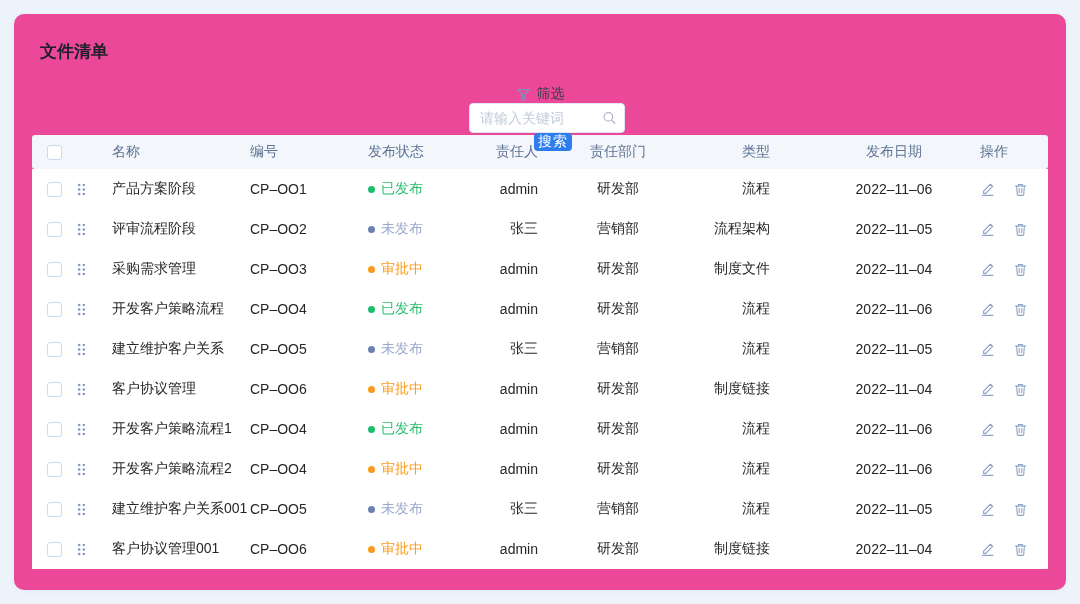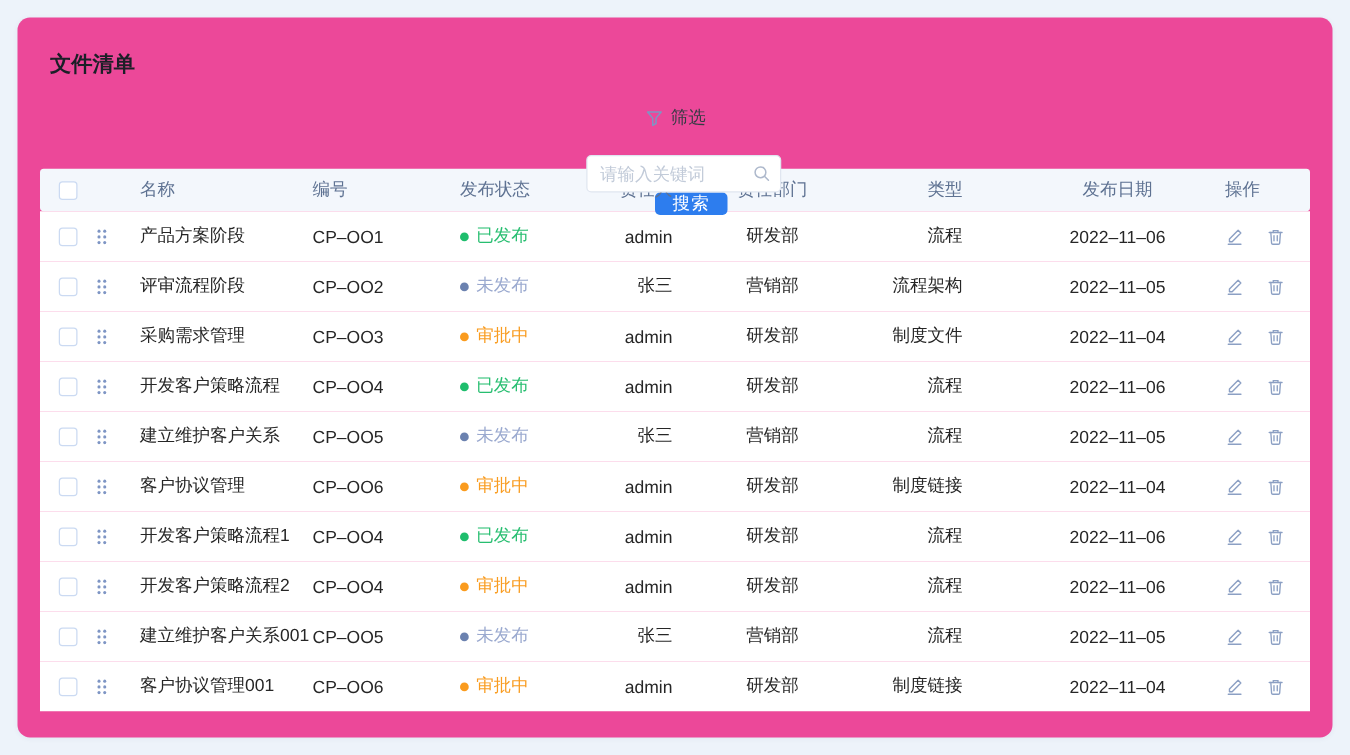--- a/index.html
+++ b/index.html
@@ -38,40 +38,39 @@
     margin-right: 26px;
     cursor: pointer;
   }
   .filter span {
     font-size: 14px;
     color: #363B44;
   }
   .search-box {
     position: relative;
     margin-right: 12px;
-    margin-top: 21px;
   }
   .search-box input {
     width: 156px; height: 30px;
     border: 1px solid #E0E6F0;
     border-radius: 4px;
     padding: 0 30px 0 10px;
     font-size: 14px;
     color: #333;
     outline: none;
     font-family: inherit;
   }
   .search-box input::placeholder { color: #C2CBD9; }
   .search-box .mag {
     position: absolute;
     right: 8px; top: 50%;
     transform: translateY(-50%);
   }
   .search-btn {
-    width: 58px; height: 30px;
+    width: 38px; height: 30px;
     border: none;
     border-radius: 4px;
     background: #2D7DEE;
     color: #FFFFFF;
     font-size: 14px;
     letter-spacing: 1px;
     cursor: pointer;
     font-family: inherit;
   }
   .table { margin: 20px 18px 0 18px; width: 1016px; }

